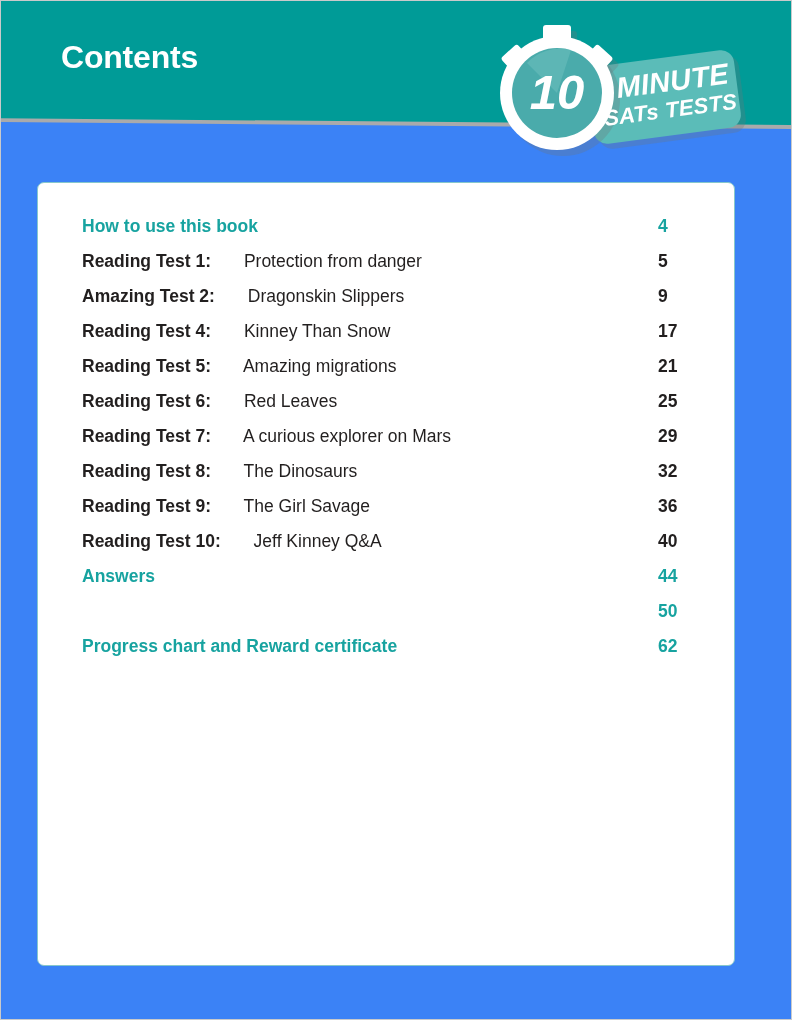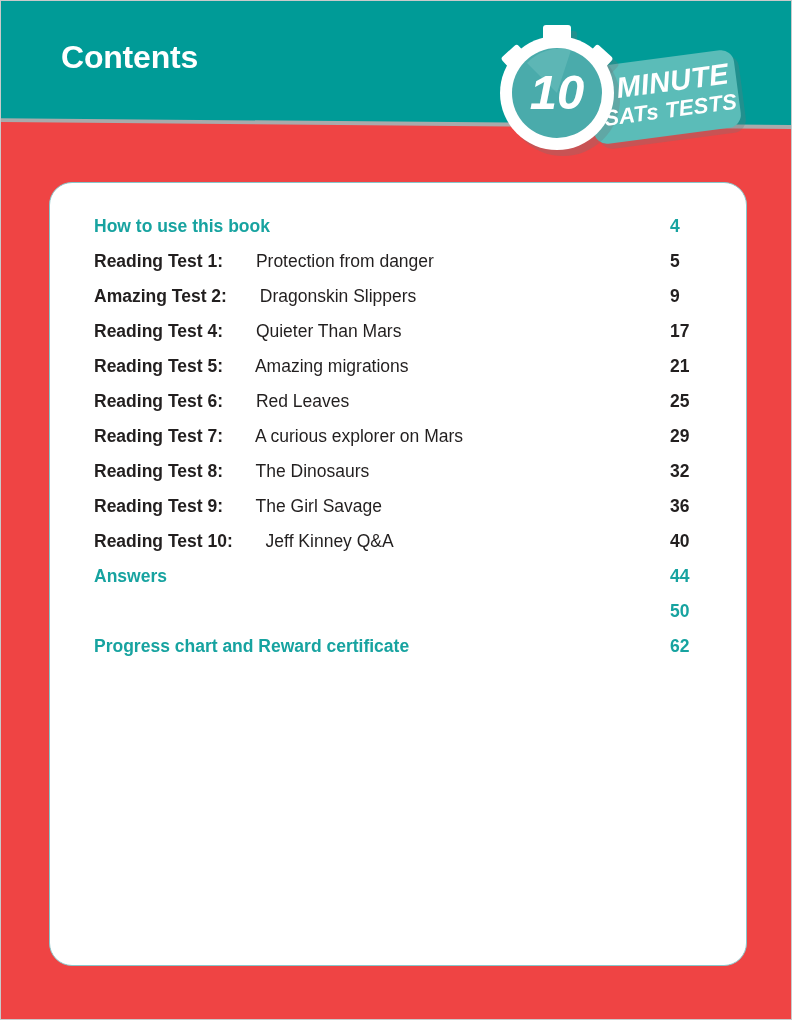--- a/index.html
+++ b/index.html
@@ -4,21 +4,21 @@
 <style>
   * { margin:0; padding:0; box-sizing:border-box; }
   html, body {
     width:792px; height:1020px;
     background:#ffffff;
     font-family:"Liberation Sans", sans-serif;
   }
   #page {
     position:relative;
     width:792px; height:1020px;
-    background:#ef4444;
+    background:#3b82f6;
     border:1px solid #c9cacb;
     overflow:hidden;
   }
 
   
   #header-band {
     position:absolute; left:0; top:0;
     width:792px; height:128px;
     overflow:hidden;
   }
@@ -80,24 +80,24 @@
     letter-spacing:0.3px;
   }
   #logo svg.watch {
     position:absolute; left:0; top:0;
     width:258px; height:140px;
   }
 
   
   #contents-box {
     position:absolute;
-    left:48px; top:181px;
+    left:36px; top:181px;
     width:698px; height:784px;
     border:1.4px solid #86c7cb;
-    border-radius:23px;
+    border-radius:7px;
     background:#ffffff;
   }
 
   #toc-list {
     position:absolute;
     left:44px; top:26px;
     width:640px;
   }
   .toc-row {
     position:relative;
@@ -182,21 +182,21 @@
         </div>
         <div class="toc-row">
           <div class="toc-label"><span class="lead">Reading Test 1:</span><span class="rest"> Protection from danger</span></div>
           <div class="toc-page">5</div>
         </div>
         <div class="toc-row">
           <div class="toc-label"><span class="lead">Amazing Test 2:</span><span class="rest"> Dragonskin Slippers</span></div>
           <div class="toc-page">9</div>
         </div>
         <div class="toc-row">
-          <div class="toc-label"><span class="lead">Reading Test 4:</span><span class="rest"> Quieter Than Mars</span></div>
+          <div class="toc-label"><span class="lead">Reading Test 4:</span><span class="rest"> Kinney Than Snow</span></div>
           <div class="toc-page">17</div>
         </div>
         <div class="toc-row">
           <div class="toc-label"><span class="lead">Reading Test 5:</span><span class="rest"> Amazing migrations</span></div>
           <div class="toc-page">21</div>
         </div>
         <div class="toc-row">
           <div class="toc-label"><span class="lead">Reading Test 6:</span><span class="rest"> Red Leaves</span></div>
           <div class="toc-page">25</div>
         </div>

